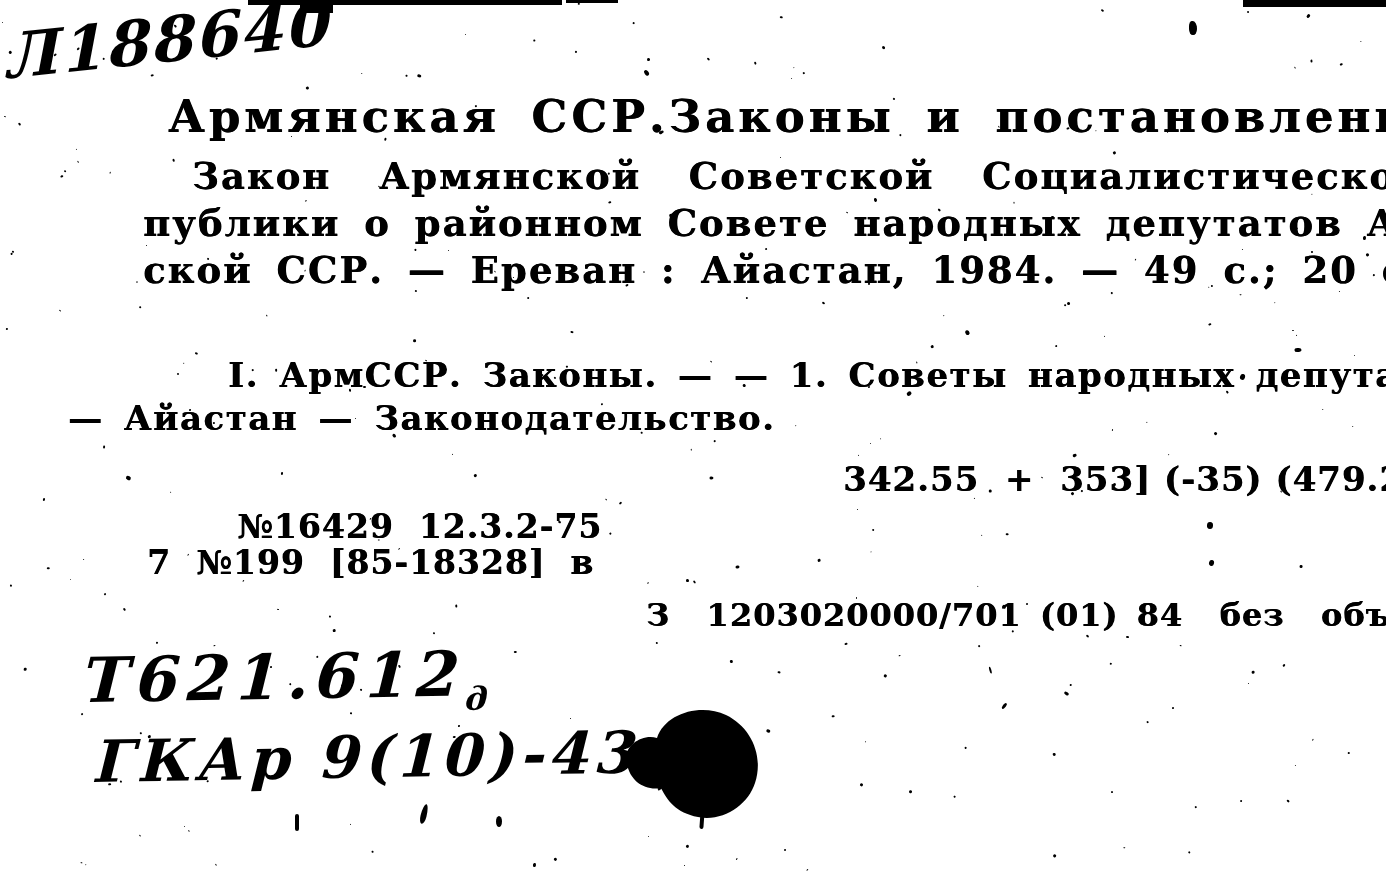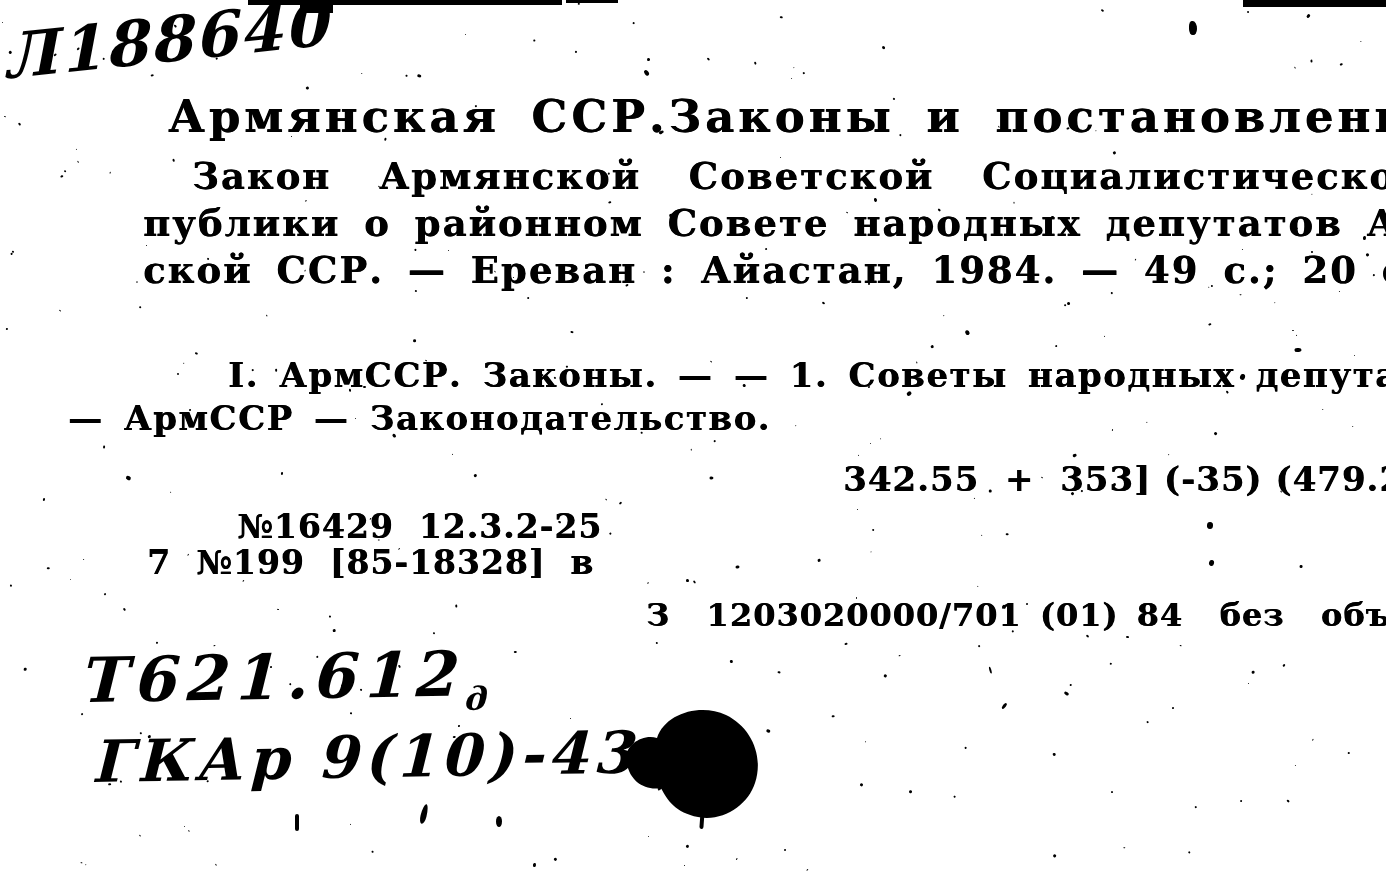--- a/index.html
+++ b/index.html
@@ -85,25 +85,25 @@
 
   <div class="hw hw-accession"><span>Л188</span><span class="overlined">640</span></div>
 
   <div class="line title">Армянская ССР.Законы и постановления.</div>
   <div class="line desc desc1">Закон  Армянской  Советской  Социалистической  Рес-</div>
   <div class="line desc desc2">публики о районном Совете народных депутатов Армян-</div>
   <div class="line desc desc3">ской ССР. — Ереван : Айастан, 1984. — 49 с.; 20 см.</div>
 
 
   <div class="line trace trace1">I. АрмССР. Законы. — — 1. Советы народных депутатов районные</div>
-  <div class="line trace trace2">— АрмССР — Законодательство.</div>
+  <div class="line trace trace2">— Айастан — Законодательство.</div>
 
   <div class="line classif">342.55  +  353] (-35) (479.25)</div>
 
-  <div class="line ord ord1">№16429  12.3.2-25</div>
+  <div class="line ord ord1">№16429  12.3.2-75</div>
   <div class="line ord ord2">7  №199  [85-18328]  в</div>
 
   <div class="line catline">З  1203020000/701 (01) 84  без  объявления</div>
 
   <div class="hw hw-call"><span>Т621.612</span><sub class="hw-sub">д</sub></div>
   <div class="hw hw-shelf"><span>ГКАр 9(10)-43</span><sub class="hw-sub">г,</sub></div>
 
   <svg class="ink-blot" width="155" height="128" viewBox="0 0 155 128">
     <path fill="#000" d="M 12 64 C 6 48, 26 33, 42 38 C 50 13, 86 3, 111 15 C 136 27, 149 56, 140 83 C 133 105, 108 122, 83 117 C 61 113, 52 100, 46 88 C 30 91, 15 81, 12 64 Z"></path>
     <ellipse cx="28" cy="74" rx="6" ry="3" fill="#000" transform="rotate(20 28 74)"></ellipse>

